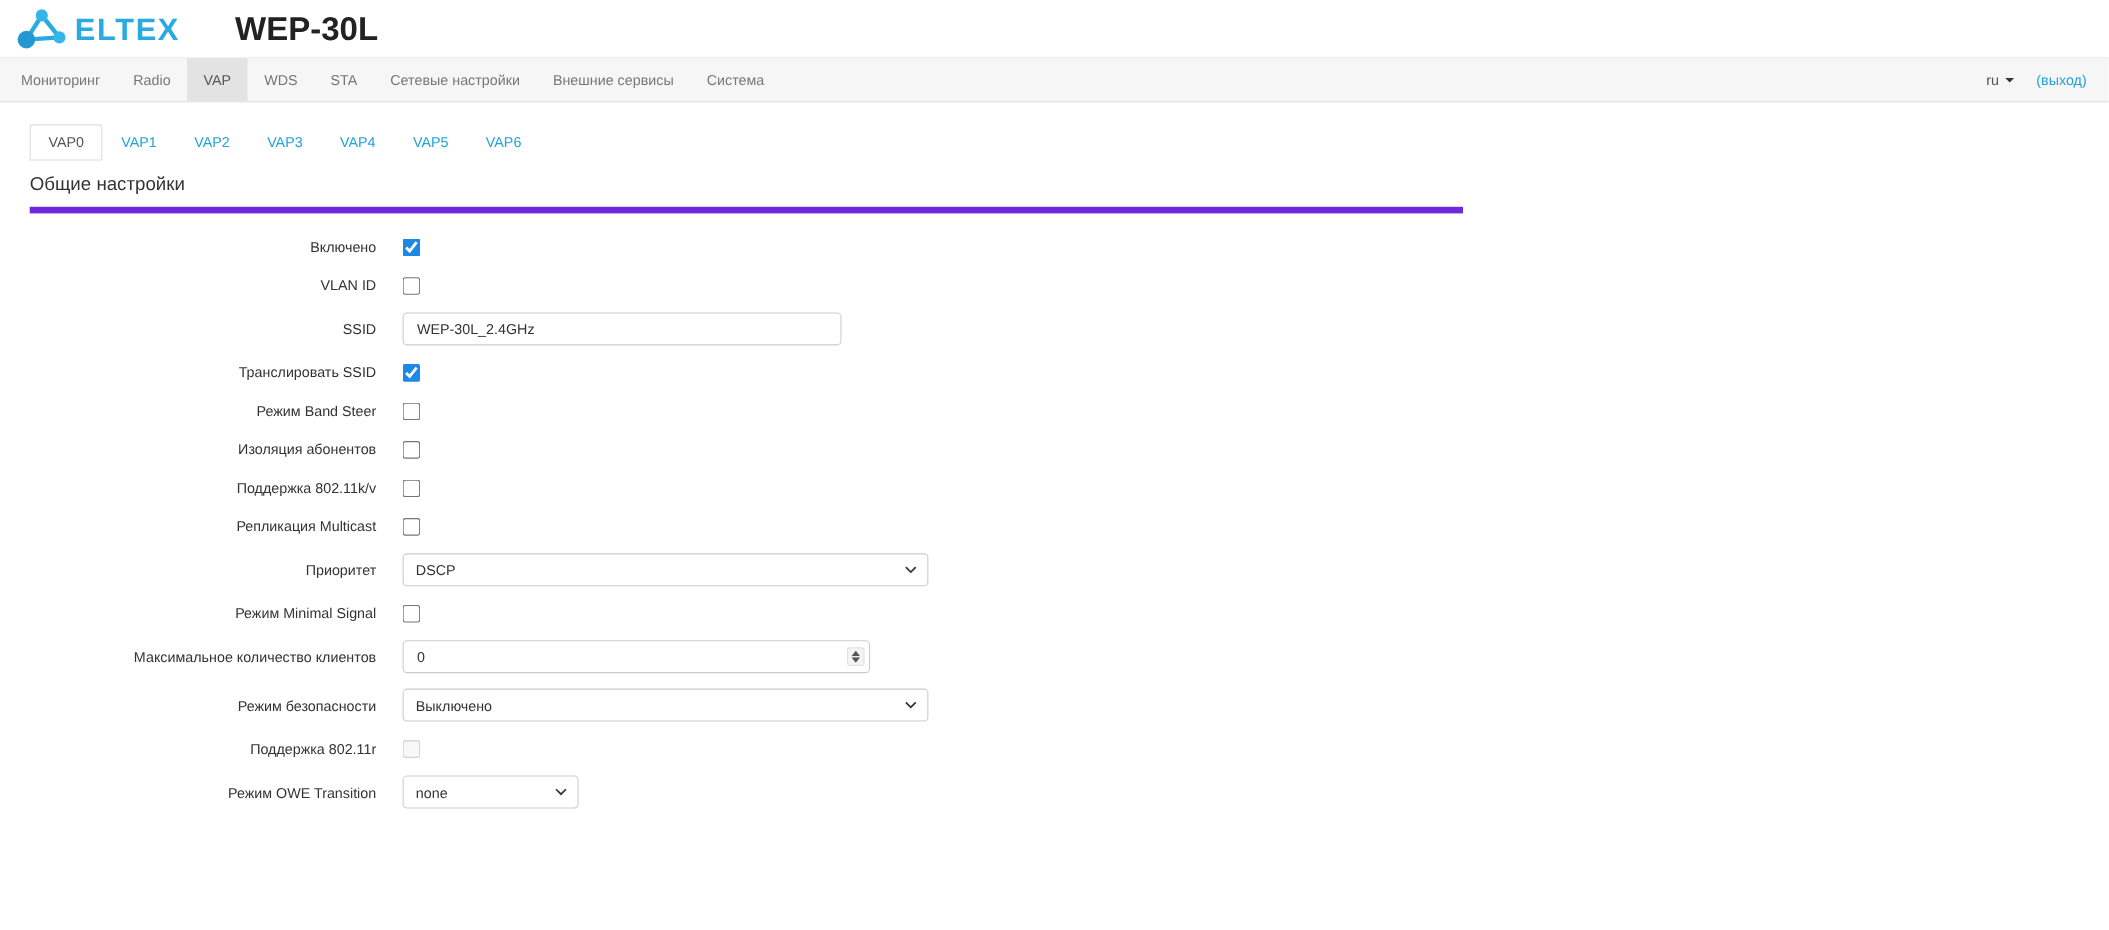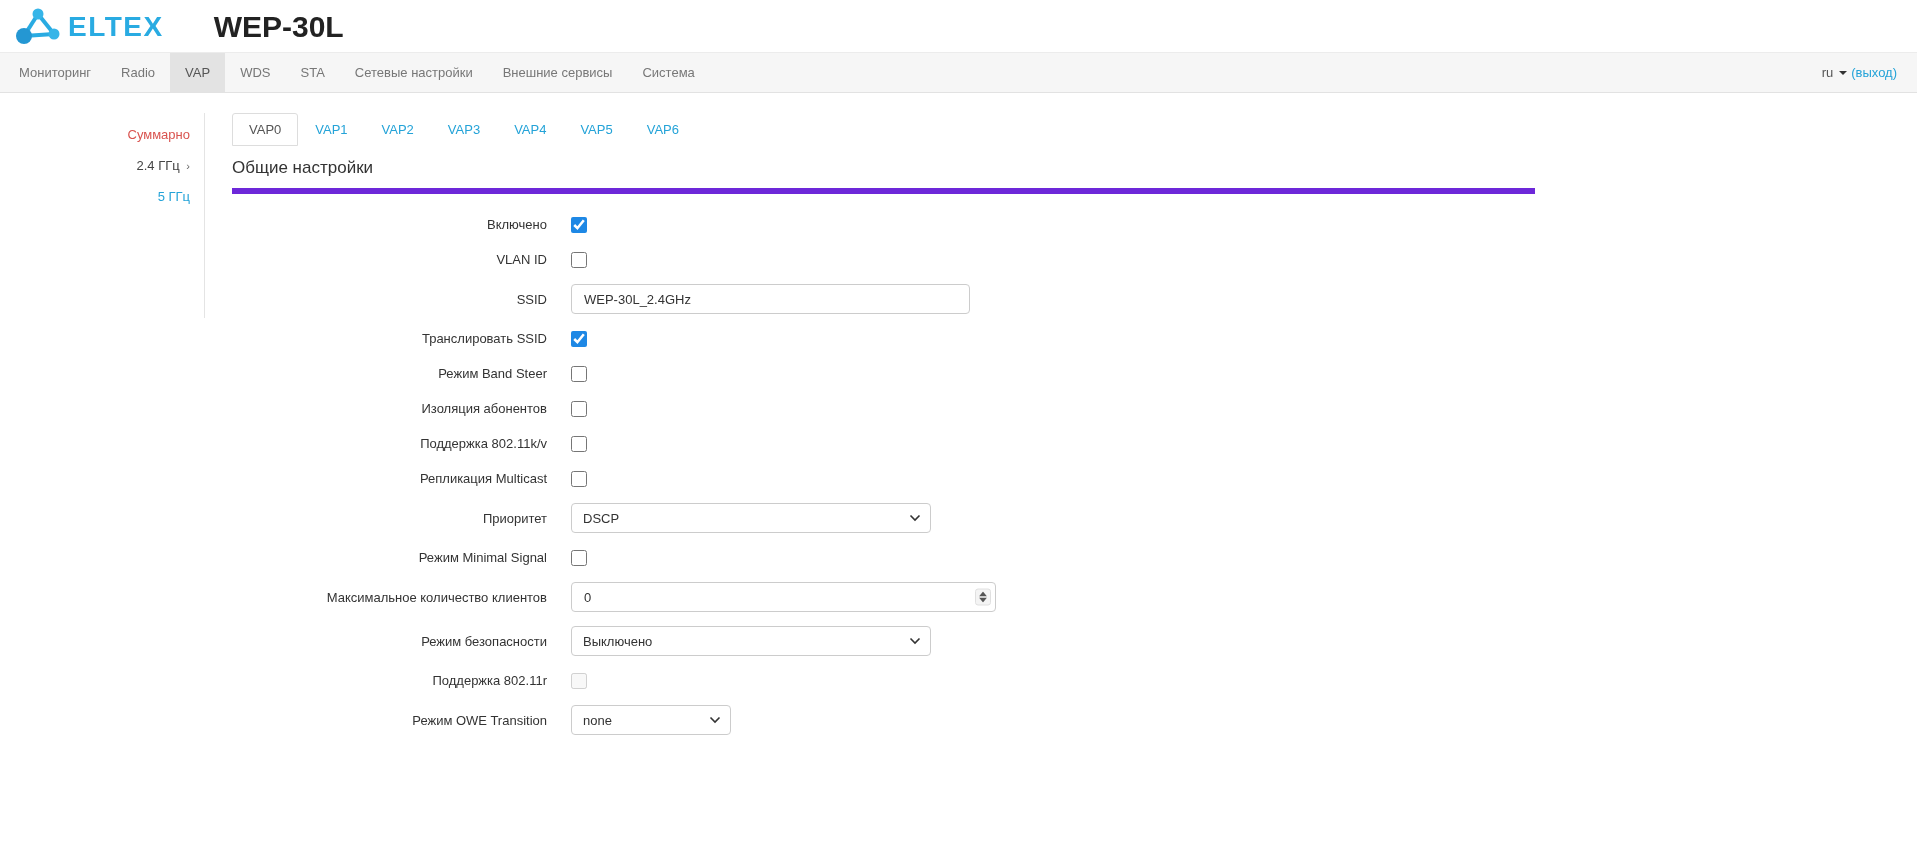--- a/index.html
+++ b/index.html
@@ -21,21 +21,21 @@
   
   .header{display:flex;align-items:center;height:52px;padding:2px 14px 0 12px;}
   .brand{display:flex;align-items:center;gap:4px;}
   .brand-text{color:var(--accent);font-weight:700;font-size:28px;letter-spacing:1.5px;line-height:1;text-align:right;}
   .page-title{margin:0 0 0 50px;font-size:30px;font-weight:700;color:#222;}
   
   .nav{display:flex;align-items:stretch;height:41px;background:var(--nav_bg);
        border-top:1px solid #ececec;border-bottom:1px solid #e2e2e2;padding:0 4px;}
   .nav-item{display:flex;align-items:center;padding:0 15px;color:#777;text-decoration:none;cursor:pointer;}
   .nav-item.active{background:var(--nav_active_bg);color:#555;}
-  .nav-right{margin-left:auto;display:flex;align-items:center;gap:4px;padding-right:16px;}
+  .nav-right{margin-left:auto;display:flex;align-items:center;gap:20px;padding-right:16px;}
   .lang{display:flex;align-items:center;gap:6px;color:#555;cursor:pointer;}
   .caret-down{width:0;height:0;border-left:4px solid transparent;border-right:4px solid transparent;border-top:4px solid #333;display:inline-block;}
   .logout{color:var(--link);text-decoration:none;cursor:pointer;}
   
   .content{display:flex;padding-top:20px;}
   .sidebar{flex:0 0 205px;width:205px;}
   .sidebar-inner{border-right:1px solid #e4e4e4;text-align:right;padding:14px 14px 0 0;height:205px;}
   .sidebar-item{display:block;margin-bottom:16px;text-decoration:none;cursor:pointer;}
   .sidebar-item.s-red{color:var(--sidebar_active);}
   .sidebar-item.s-dark{color:#444;}
@@ -51,21 +51,21 @@
   
   .form-row{display:flex;align-items:center;margin-bottom:14px;min-height:21px;}
   .form-label{flex:0 0 339px;width:339px;padding-right:24px;text-align:right;color:#333;}
   .ctrl{display:flex;align-items:center;}
   input.cb{width:16px;height:16px;margin:0;accent-color:var(--checkbox);cursor:pointer;}
   input.cb:disabled{cursor:default;}
   input.text,input.num{
     height:30px;border:1px solid #ccc;border-radius:4px;background:#fff;
     padding:0 12px;font:inherit;color:#333;outline:none;width:399px;
   }
-  .select-wrap{position:relative;display:inline-block;width:360px;}
+  .select-wrap{position:relative;display:inline-block;width:478px;}
   .select-wrap.narrow{width:160px;}
   select{
     width:100%;height:30px;border:1px solid #ccc;border-radius:4px;background:#fff;
     padding:0 30px 0 11px;font:inherit;color:#333;outline:none;cursor:pointer;
     appearance:none;-webkit-appearance:none;-moz-appearance:none;
   }
   .select-caret{position:absolute;right:10px;top:50%;transform:translateY(-50%);pointer-events:none;display:flex;}
   .num-wrap{position:relative;width:425px;}
   .num-wrap input.num{width:100%;padding-right:32px;}
   .stepper{
@@ -108,34 +108,20 @@
     <span class="lang">
       <span>ru</span>
       <span class="caret-down"></span>
     </span>
     <a class="logout">(выход)</a>
   </div>
 </div>
 
 <div class="content">
 
-  <div class="sidebar">
-    <div class="sidebar-inner">
-      <a class="sidebar-item s-red">
-        <span>Суммарно</span>
-      </a>
-      <a class="sidebar-item s-dark">
-        <span>2.4 ГГц</span>
-        <span class="chev">›</span>
-      </a>
-      <a class="sidebar-item s-teal">
-        <span>5 ГГц</span>
-      </a>
-    </div>
-  </div>
 
   <div class="main">
 
     <div class="tabs">
       <a class="tab active">VAP0</a>
       <a class="tab">VAP1</a>
       <a class="tab">VAP2</a>
       <a class="tab">VAP3</a>
       <a class="tab">VAP4</a>
       <a class="tab">VAP5</a>

